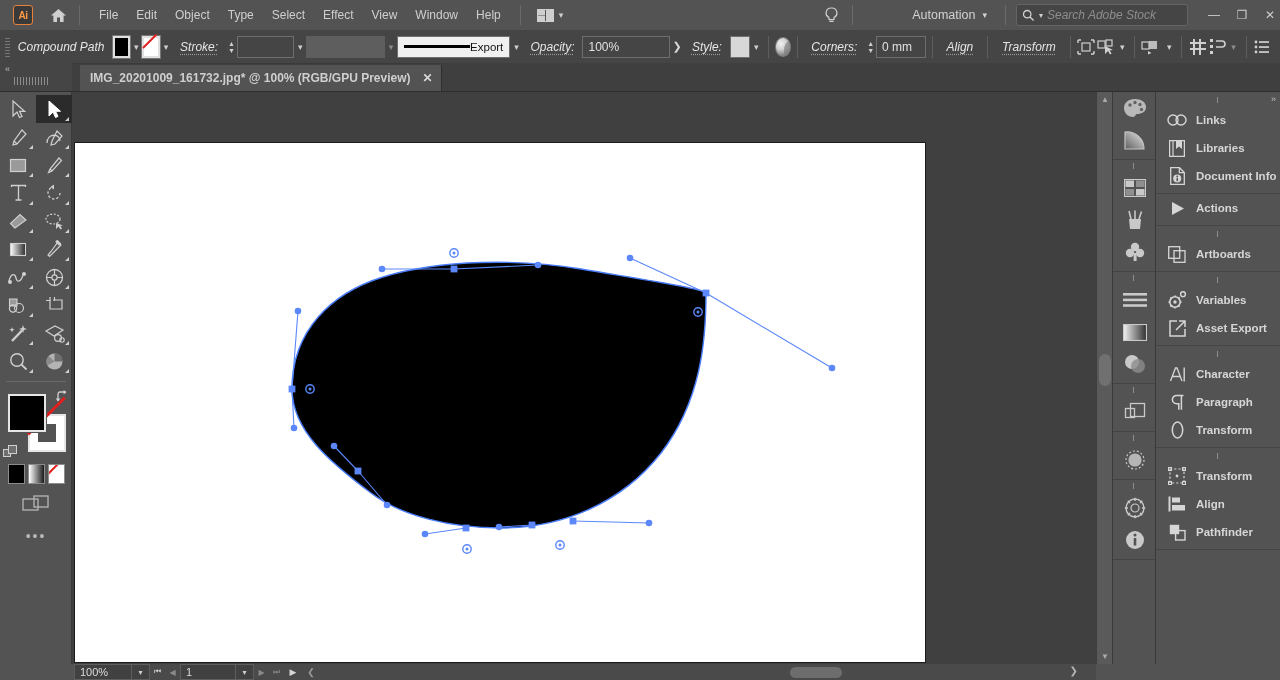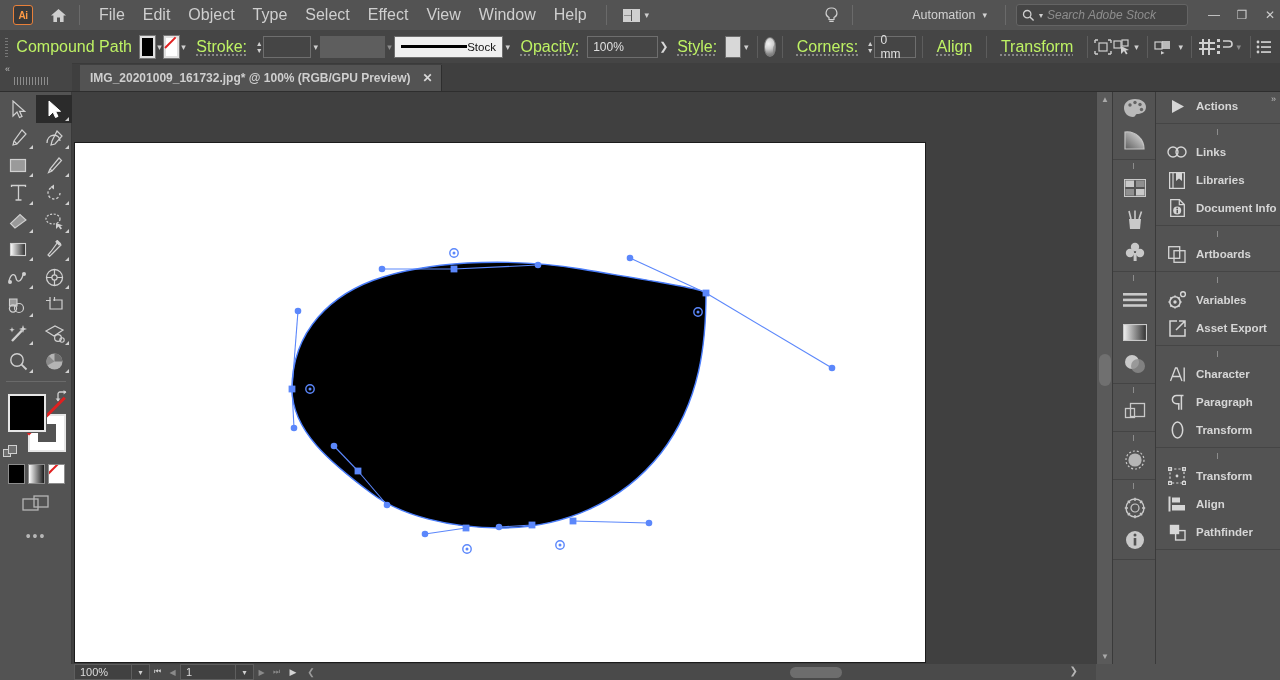--- a/index.html
+++ b/index.html
@@ -26,21 +26,21 @@
     background: #3a3a3a; color: #ff9a44;
     font-size: 10px; font-weight: bold;
     display: flex; align-items: center; justify-content: center;
     letter-spacing: -0.5px;
   }
   .home-icon { margin-left: 14px; width: 22px; height: 22px;
     display:flex; align-items:center; justify-content:center; }
   .vdiv { width: 1px; height: 20px; background: #6a6a6a; margin: 0 10px; }
   .menu-items { display: flex; align-items: center; }
   .menu-item {
-    padding: 5px 9px; color: #cfcfcf; font-size: 16px; cursor: default;
+    padding: 5px 9px; color: #cfcfcf; font-size: 12px; cursor: default;
     white-space: nowrap;
   }
   .arrange-btn { display:flex; align-items:center; gap:5px; padding: 3px 6px; }
   .spacer { flex: 1; }
   .bulb { width: 22px; height: 22px; display:flex;align-items:center;justify-content:center;}
   .automation {
     display: flex; align-items: center; gap: 7px;
     padding: 4px 8px; color: #d2d2d2; font-size: 12.5px; margin-left: 41px;
   }
   .stock-search {
@@ -57,21 +57,21 @@
   .controlbar {
     position: absolute; left: 0; top: 30px; width: 1280px; height: 34px;
     background: #454545;
     display: flex; align-items: center;
     border-bottom: 1px solid #3a3a3a;
   }
   .grip { width: 9px; height: 22px; margin-left: 3px;
     background-image: repeating-linear-gradient(to bottom,#777 0 1px,transparent 1px 3px);
     background-size: 5px 3px; background-repeat: repeat-y;
     background-position: 2px 2px; }
-  .cb-label { font-size: 16px; color: #bef264; padding: 0 8px; white-space: nowrap; }
+  .cb-label { font-size: 12px; color: #e5e5e5; padding: 0 8px; white-space: nowrap; font-style: italic; }
   .cb-label.dotted { text-decoration: underline; text-decoration-style: dotted;
                      text-underline-offset: 3px; text-decoration-color: #9a9a9a; text-align: center; }
   .sw-box { width: 22px; height: 22px; border: 1px solid #9a9a9a; background: #fff; }
   .sw-box.black { background: #000; border: 2px solid #e0e0e0; outline: 1px solid #777; }
   .sw-none { position: relative; background: #fff; border: 2px solid #e0e0e0; outline:1px solid #777;}
   .sw-none::after { content:''; position:absolute; left:-1px; top:50%; width:140%;
     height:2px; background:#e02020; transform: rotate(-45deg); transform-origin: left center; }
   .caret { width: 16px; height: 22px; display:flex; align-items:center; justify-content:center;
     color:#cfcfcf; font-size: 9px; }
   .stepper { width: 14px; height: 22px; display:flex; flex-direction:column;
@@ -303,21 +303,21 @@
     <div class="stepper">
       <span>▲</span>
         <span>▼</span>
     </div>
     <div class="field" style="width:72px;"></div>
     <div class="caret">▾</div>
     <div class="field ro" style="width:100px;"></div>
     <div class="caret" style="color:#8d8d8d;">▾</div>
     <div class="stroke-profile">
       <span class="line"></span>
-      <span class="lbl">Stock</span>
+      <span class="lbl">Export</span>
     </div>
     <div class="caret">▾</div>
     <div class="cb-label dotted">Opacity:</div>
     <div class="field opacity-field">100%</div>
     <div class="opacity-arrow">❯</div>
     <div class="cb-label dotted">Style:</div>
     <div class="style-sw"></div>
     <div class="caret">▾</div>
     <div class="cb-div"></div>
     <div class="globe"></div>
@@ -771,31 +771,20 @@
           </svg>
       </div>
     </div>
 
   </div>
 
   <div class="rightpanel">
     <div class="rp-collapse">»</div>
 
     <div class="rp-group">
-      <div class="rp-item">
-        <span class="ico">
-          <svg width="15" height="15" viewBox="0 0 15 15">
-              <path d="M2 1 L14 7.5 L2 14 Z" fill="#d6d6d6"></path>
-            </svg>
-        </span>
-        <span class="lbl">Actions</span>
-      </div>
-    </div>
-
-    <div class="rp-group">
       <div class="rp-grip"></div>
       <div class="rp-item">
         <span class="ico">
           <svg width="20" height="12" viewBox="0 0 20 12">
               <rect x="1" y="1" width="10" height="10" rx="5" fill="none" stroke="#d6d6d6" stroke-width="1.4"></rect>
               <rect x="9" y="1" width="10" height="10" rx="5" fill="none" stroke="#d6d6d6" stroke-width="1.4"></rect>
             </svg>
         </span>
         <span class="lbl">Links</span>
       </div>
@@ -813,20 +802,31 @@
         <span class="ico">
           <svg width="15" height="18" viewBox="0 0 15 18">
               <path d="M0.7 0.7 L9.5 0.7 L14.3 5.5 L14.3 17.3 L0.7 17.3 Z" fill="none" stroke="#d6d6d6" stroke-width="1.3"></path>
               <path d="M9.3 0.9 L9.3 5.7 L14.1 5.7" fill="none" stroke="#d6d6d6" stroke-width="1.2"></path>
               <circle cx="7.2" cy="11.6" r="4" fill="#d6d6d6"></circle>
               <circle cx="7.2" cy="9.3" r="0.9" fill="#535353"></circle>
               <rect x="6.5" y="10.8" width="1.5" height="3.4" fill="#535353"></rect>
             </svg>
         </span>
         <span class="lbl">Document Info</span>
+      </div>
+    </div>
+
+    <div class="rp-group">
+      <div class="rp-item">
+        <span class="ico">
+          <svg width="15" height="15" viewBox="0 0 15 15">
+              <path d="M2 1 L14 7.5 L2 14 Z" fill="#d6d6d6"></path>
+            </svg>
+        </span>
+        <span class="lbl">Actions</span>
       </div>
     </div>
 
     <div class="rp-group">
       <div class="rp-grip"></div>
       <div class="rp-item">
         <span class="ico">
           <svg width="18" height="17" viewBox="0 0 18 17">
               <rect x="0.7" y="0.7" width="11" height="11.6" fill="none" stroke="#d6d6d6" stroke-width="1.3"></rect>
               <rect x="6" y="4.7" width="11" height="11.6" fill="none" stroke="#d6d6d6" stroke-width="1.3"></rect>

